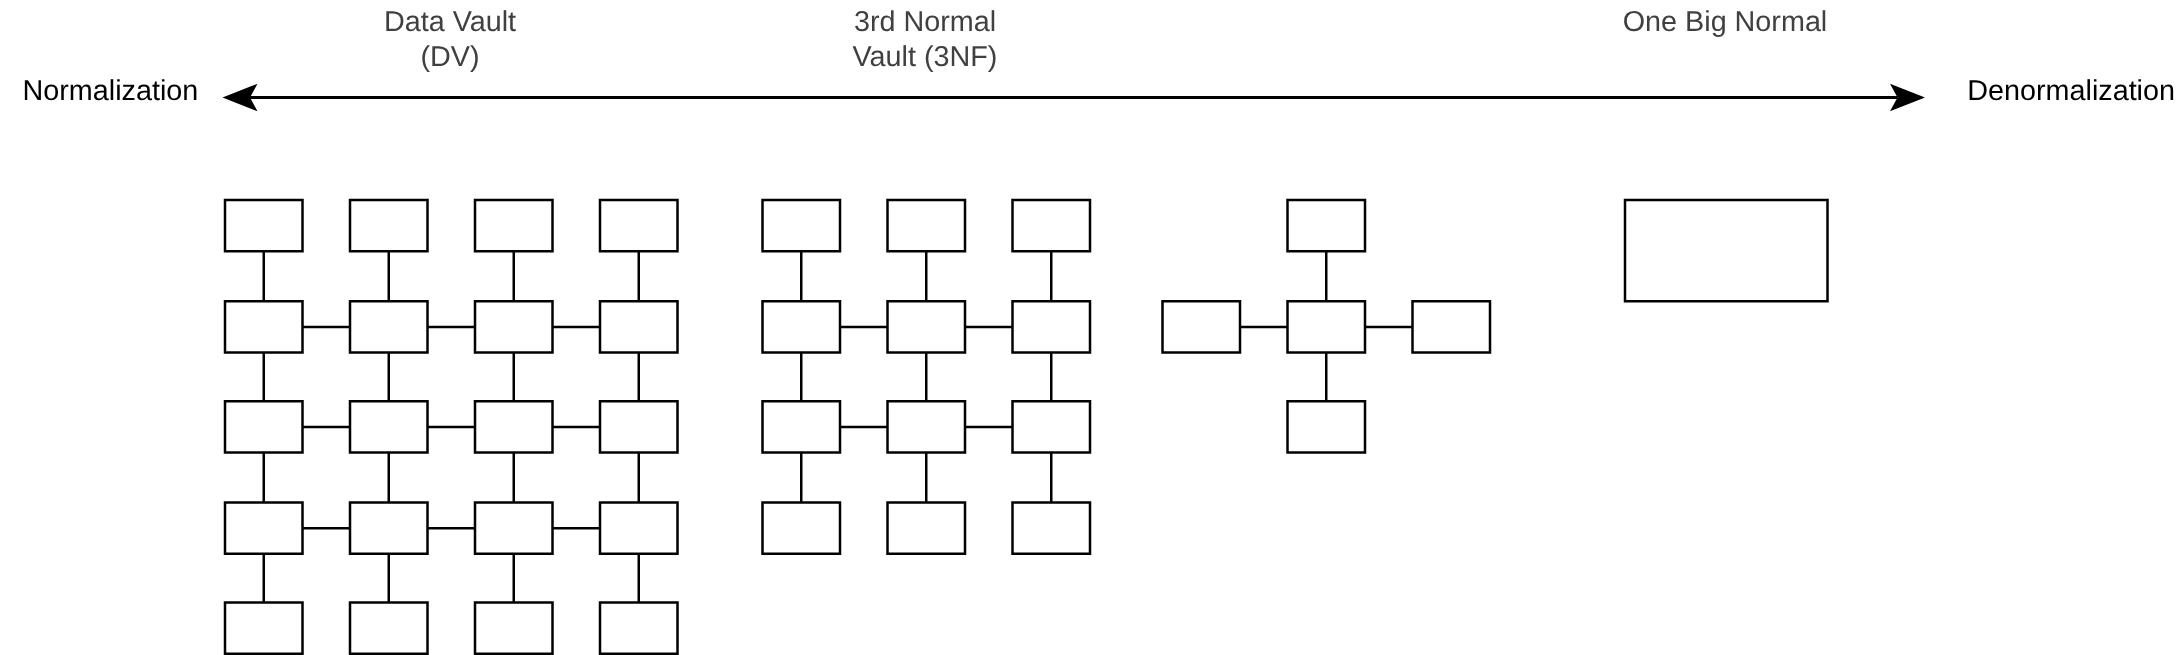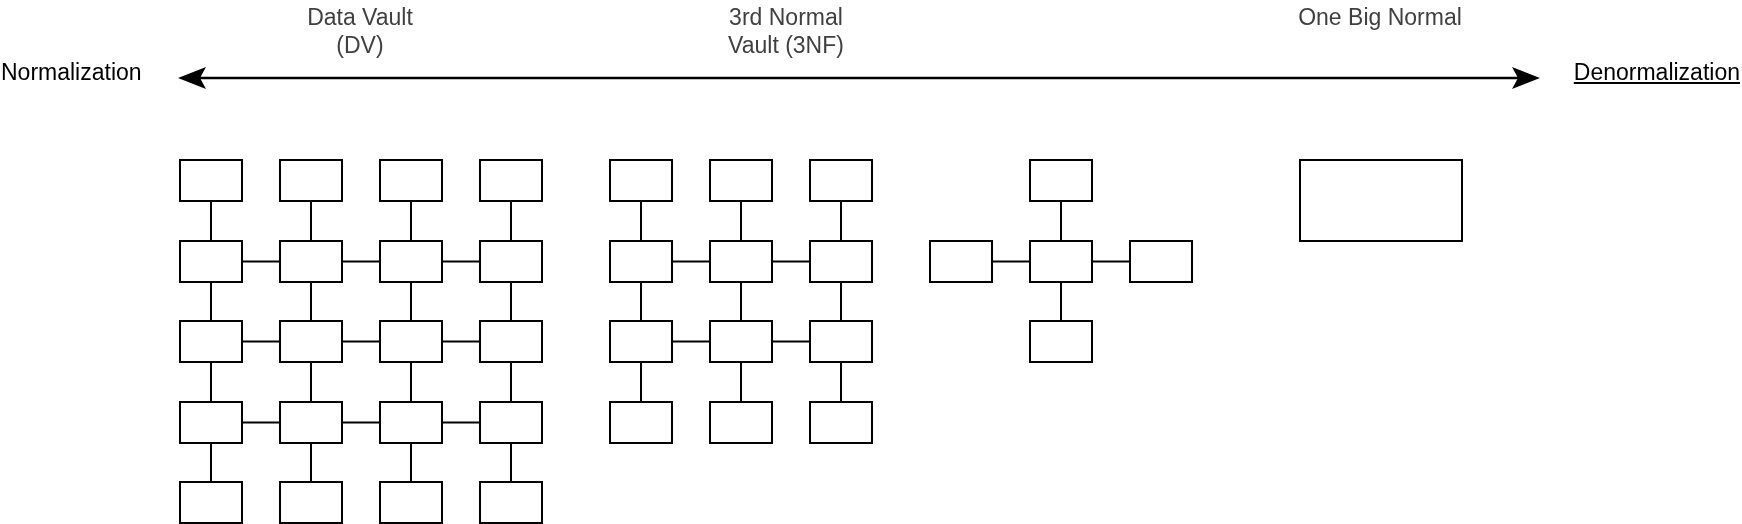--- a/index.html
+++ b/index.html
@@ -26,44 +26,44 @@
     white-space: nowrap;
   }
   .side-label {
     position: absolute;
     top: 58px;
     font-size: 23px;
     line-height: 28px;
     color: #000000;
     white-space: nowrap;
   }
-  .side-label.left  { left: 1px; }
+  .side-label.left  { left: 18px; }
   .side-label.right { right: 2px; }
   #diagram-svg {
     position: absolute;
     left: 0;
     top: 0;
     display: block;
   }
 </style>
 </head>
 <body>
 
 <div id="canvas">
 
   <div class="side-label left" style="font-size: 23px;">Normalization</div>
 
-  <div class="side-label right" style="font-size: 23px; text-decoration: underline;">Denormalization</div>
+  <div class="side-label right" style="font-size: 23px;">Denormalization</div>
 
   <div class="top-label" style="left: 360px; font-size: 23px;">
     <div>Data Vault</div>
     <div>(DV)</div>
   </div>
 
-  <div class="top-label" style="left: 740px; font-size: 23px; margin-left: 46px;">
+  <div class="top-label" style="left: 740px; font-size: 23px;">
     <div>3rd Normal</div>
     <div>Vault (3NF)</div>
   </div>
 
 
   <div class="top-label" style="left: 1380px; font-size: 23px;">
     <div>One Big Normal</div>
   </div>
 
   <svg id="diagram-svg" width="1742" height="524" viewBox="0 0 1742 524">

